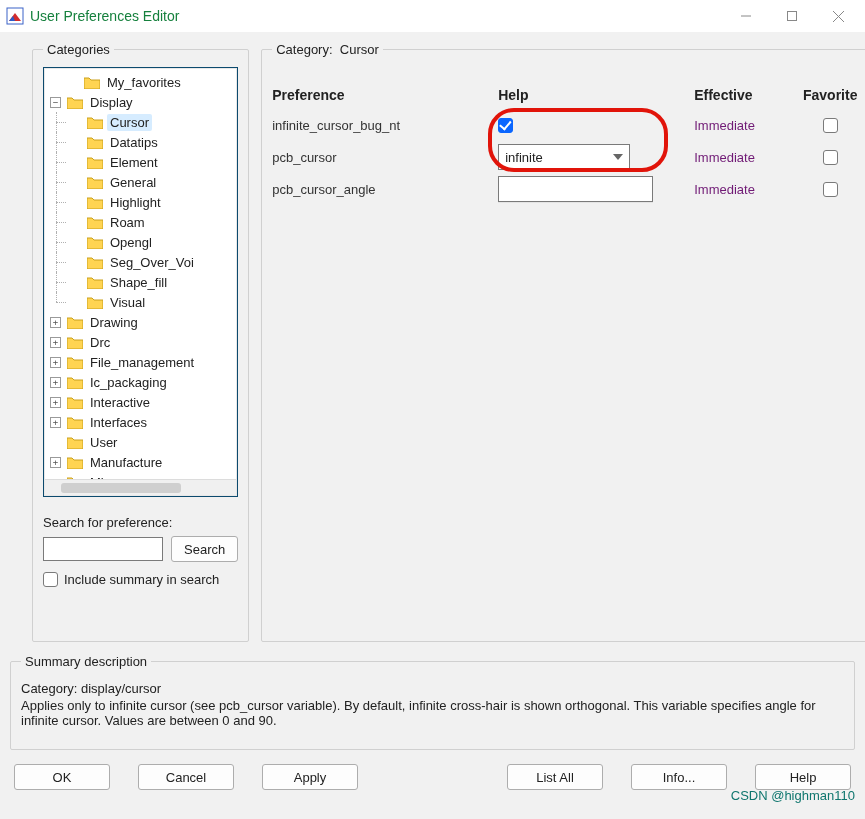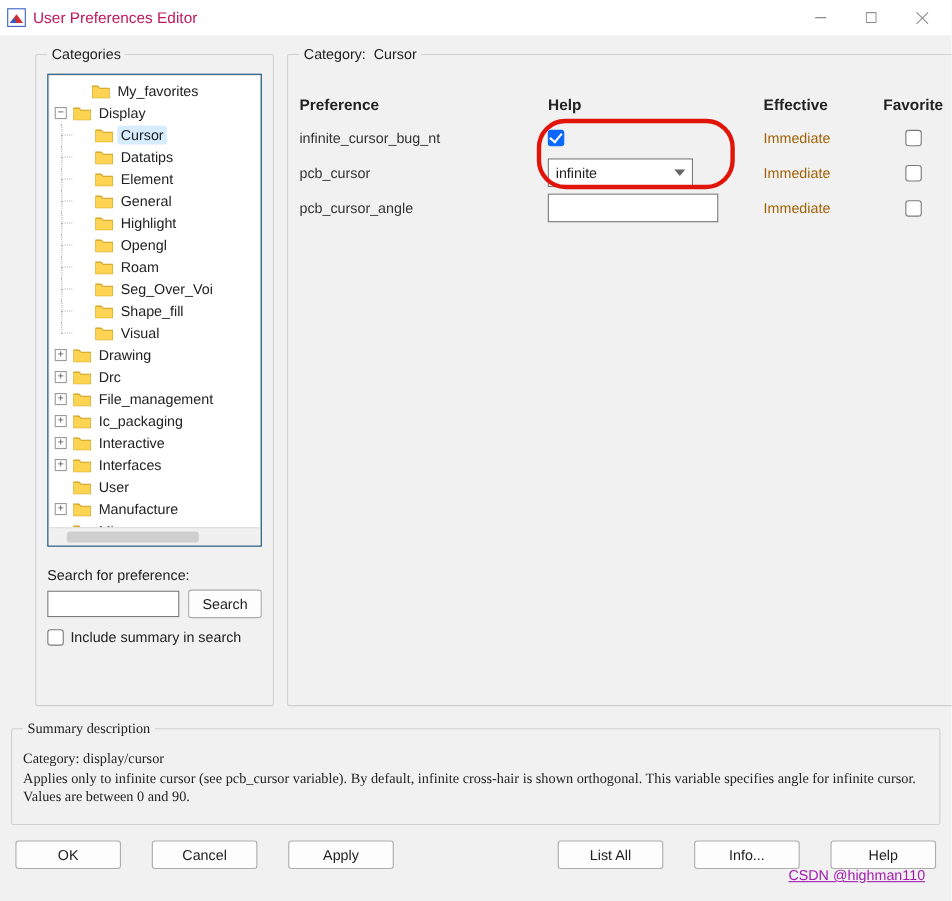--- a/index.html
+++ b/index.html
@@ -21,21 +21,21 @@
     align-items: center;
     padding: 0 4px 0 6px;
     background: #fff;
     color: #555;
   }
   .titlebar .app-icon {
     width: 18px; height: 18px;
     margin-right: 6px;
     display: inline-flex; align-items: center; justify-content: center;
   }
-  .titlebar .title { flex: 1; font-size: 14px; color: #be185d; }
+  .titlebar .title { flex: 1; font-size: 14px; color: #15803d; }
   .win-btn {
     width: 46px; height: 32px;
     display: flex; align-items: center; justify-content: center;
     color: #888;
   }
   .win-btn svg { display:block; }
   
   .client {
     position: absolute;
     left: 0; right: 0; top: 32px; bottom: 0;
@@ -147,21 +147,21 @@
   .pref-table { margin-top:20px; }
   .pref-head, .pref-row {
     display:grid;
     grid-template-columns: 220px 190px 90px 80px;
     align-items:center;
     column-gap: 6px;
   }
   .pref-head { font-weight:700; font-size:14px; margin-bottom:6px; }
   .pref-row { height:32px; }
   .pref-name { color:#333; }
-  .eff { color:#a16207; }
+  .eff { color:#701a75; }
   .fav { display:flex; justify-content:center; }
   .select-like {
     height:26px; width:132px;
     border:1px solid #7a7a7a; background:#fff;
     display:flex; align-items:center; padding:0 6px; gap:6px;
     position:relative;
   }
   .select-like .caret {
     margin-left:auto;
     width:0;height:0;border-left:5px solid transparent;border-right:5px solid transparent;border-top:6px solid #666;
@@ -183,24 +183,23 @@
   
   .button-row {
     margin-top:14px;
     display:flex; align-items:center; gap:28px;
     padding:0 4px;
   }
   .button-row .spacer { flex:1; }
   .btn.wide { min-width:96px; }
   
   .watermark {
-    position:absolute; right:24px; bottom:16px;
-    color:#a21caf; font-size:13px;
+    position:absolute; right:10px; bottom:16px;
+    color:#0f766e; font-size:13px;
     pointer-events:none;
-    text-decoration:underline;
   }
 </style>
 </head>
 <body>
 
 <div class="titlebar">
   <span class="app-icon">
     <svg width="18" height="18" viewBox="0 0 18 18">
       <rect x="1" y="1" width="16" height="16" fill="#fff" stroke="#3a62c8"></rect>
       <path d="M3 14 L9 6 L15 14 Z" fill="#d42c2c"></path>
@@ -315,32 +314,32 @@
                     </div>
                   </li>
                 <li>
                     <div class="tree-row">
                       <span class="exp-spacer"></span>
                       <span class="folder-icon">
                         <svg width="16" height="13">
                           <path d="M0 2h5l2 2h9v9H0z" fill="#ffd452" stroke="#caa01c"></path>
                         </svg>
                       </span>
+                      <span class="label">Roam</span>
+                    </div>
+                  </li>
+                <li>
+                    <div class="tree-row">
+                      <span class="exp-spacer"></span>
+                      <span class="folder-icon">
+                        <svg width="16" height="13">
+                          <path d="M0 2h5l2 2h9v9H0z" fill="#ffd452" stroke="#caa01c"></path>
+                        </svg>
+                      </span>
                       <span class="label">Opengl</span>
-                    </div>
-                  </li>
-                <li>
-                    <div class="tree-row">
-                      <span class="exp-spacer"></span>
-                      <span class="folder-icon">
-                        <svg width="16" height="13">
-                          <path d="M0 2h5l2 2h9v9H0z" fill="#ffd452" stroke="#caa01c"></path>
-                        </svg>
-                      </span>
-                      <span class="label">Roam</span>
                     </div>
                   </li>
                 <li>
                     <div class="tree-row">
                       <span class="exp-spacer"></span>
                       <span class="folder-icon">
                         <svg width="16" height="13">
                           <path d="M0 2h5l2 2h9v9H0z" fill="#ffd452" stroke="#caa01c"></path>
                         </svg>
                       </span>
@@ -540,21 +539,21 @@
                 <span class="chkbox"></span>
               </div>
           </div>
 
         </div>
       </fieldset>
     </div>
   </div>
 
   <div class="summary-box">
-    <fieldset class="group" style="height:96px;font-family:Liberation Serif, serif;">
+    <fieldset class="group" style="height:96px;">
       <legend>Summary description</legend>
       <p>Category: display/cursor</p>
       <p>Applies only to infinite cursor (see pcb_cursor variable). By default, infinite cross-hair is shown orthogonal. This variable specifies angle for infinite cursor. Values are between 0  and 90.</p>
     </fieldset>
   </div>
 
   <div class="button-row">
     <button class="btn wide">OK</button>
     <button class="btn wide">Cancel</button>
     <button class="btn wide">Apply</button>

